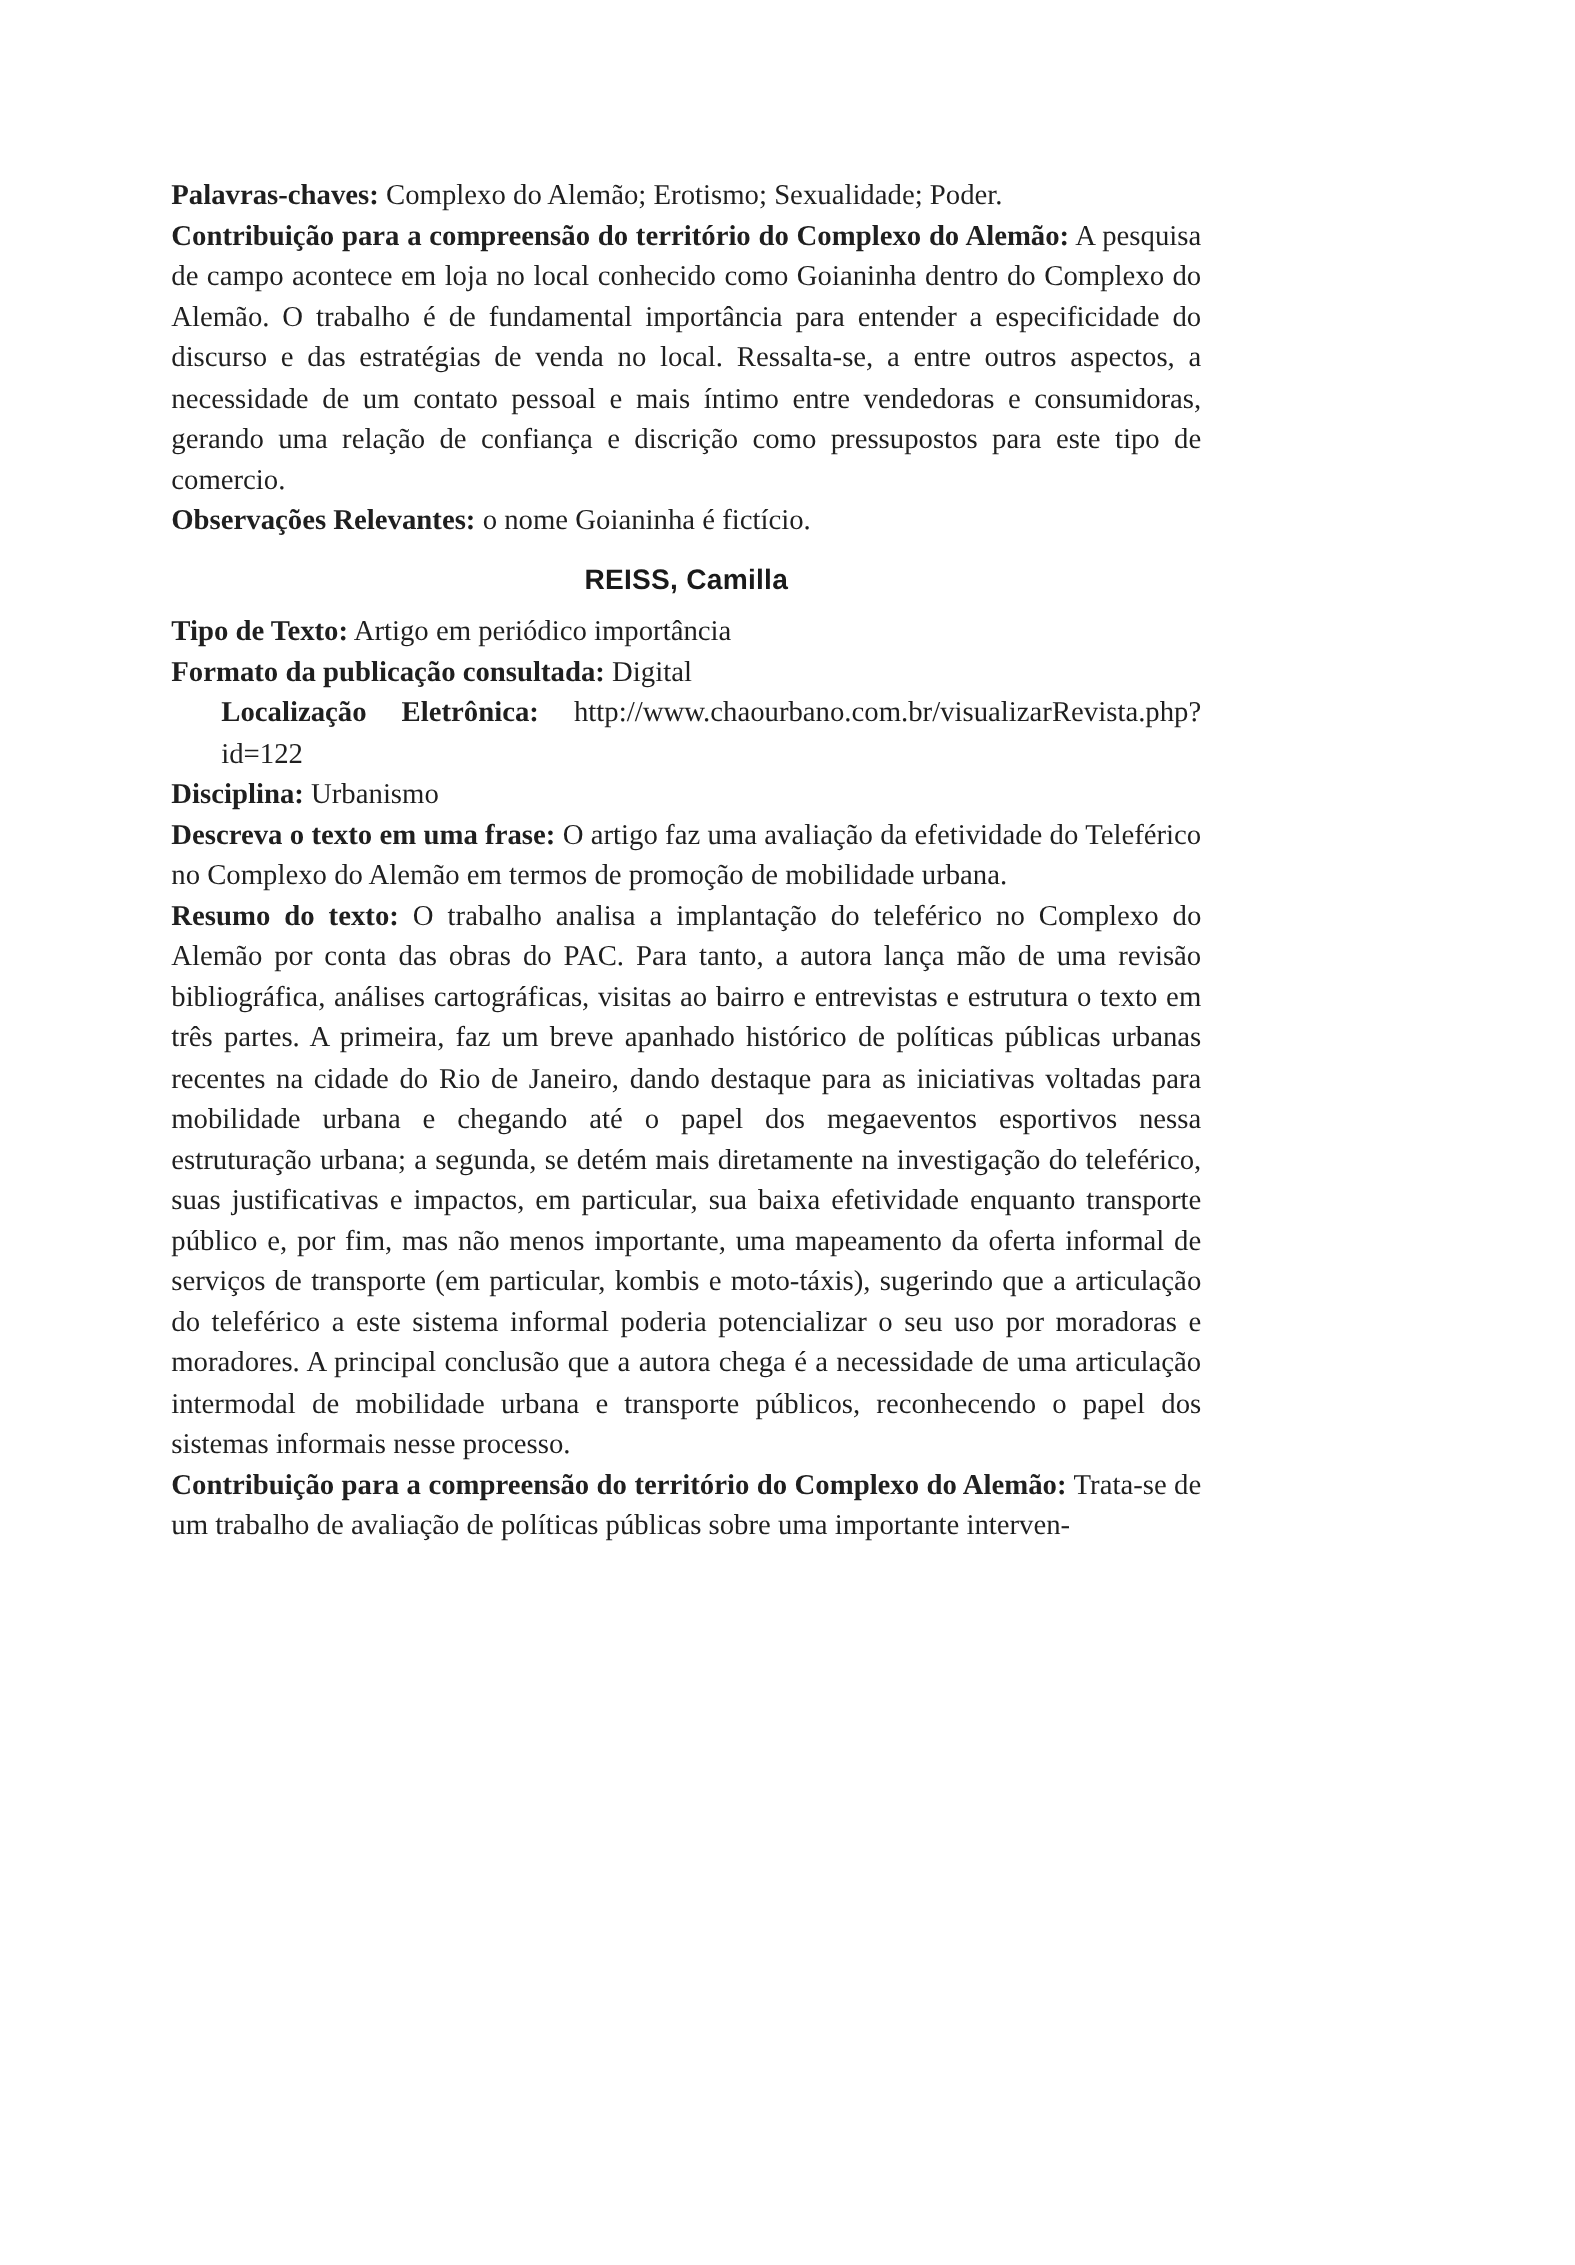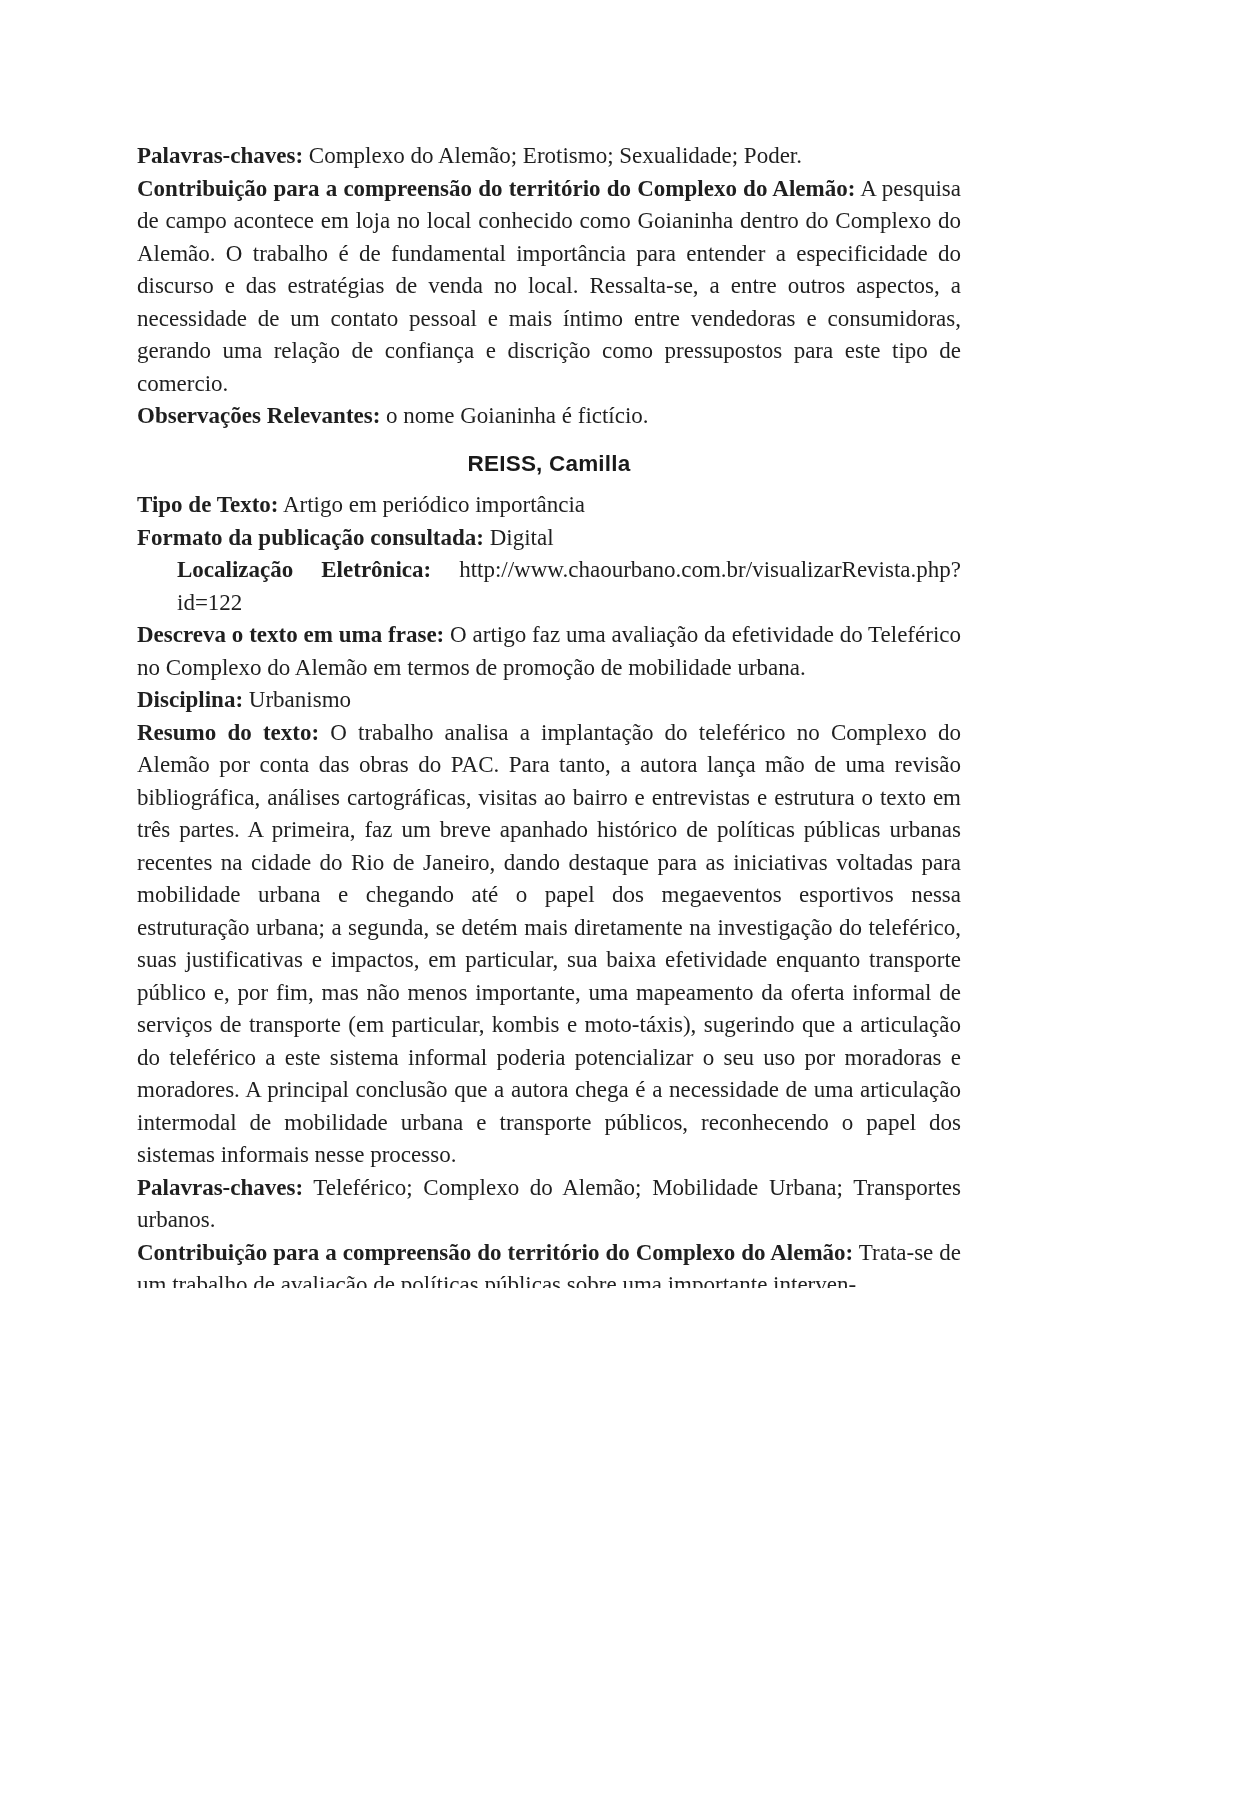--- a/index.html
+++ b/index.html
@@ -85,27 +85,26 @@
 
     <h2 class="author-heading">REISS, Camilla</h2>
 
     <p class="para"><strong class="label">Tipo de Texto:</strong><span class="value"> Artigo em periódico importância</span></p>
 
 
     <p class="para"><strong class="label">Formato da publicação consultada:</strong><span class="value"> Digital</span></p>
 
     <p class="para breakable"><strong class="label">Localização Eletrônica:</strong><span class="value"> http://www.chaourbano.com.br/visualizarRevista.php?id=122</span></p>
 
+    <p class="para"><strong class="label">Disciplina:</strong><span class="value"> Urbanismo</span></p>
+
     <p class="para"><strong class="label">Descreva o texto em uma frase:</strong><span class="value"> O artigo faz uma avaliação da efetividade do Teleférico no Complexo do Alemão em termos de promoção de mobilidade urbana.</span></p>
-
-    <p class="para"><strong class="label">Disciplina:</strong><span class="value"> Urbanismo</span></p>
 
     <p class="para"><strong class="label">Resumo do texto:</strong><span class="value"> O trabalho analisa a implantação do teleférico no Complexo do Alemão por conta das obras do PAC. Para tanto, a autora lança mão de uma revisão bibliográfica, análises cartográficas, visitas ao bairro e entrevistas e estrutura o texto em três partes. A primeira, faz um breve apanhado histórico de políticas públicas urbanas recentes na cidade do Rio de Janeiro, dando destaque para as iniciativas voltadas para mobilidade urbana e chegando até o papel dos megaeventos esportivos nessa estruturação urbana; a segunda, se detém mais diretamente na investigação do teleférico, suas justificativas e impactos, em particular, sua baixa efetividade enquanto transporte público e, por fim, mas não menos importante, uma mapeamento da oferta informal de serviços de transporte (em particular, kombis e moto-táxis), sugerindo que a articulação do teleférico a este sistema informal poderia potencializar o seu uso por moradoras e moradores. A principal conclusão que a autora chega é a necessidade de uma articulação intermodal de mobilidade urbana e transporte públicos, reconhecendo o papel dos sistemas informais nesse processo.</span></p>
 
-    <p class="para"><strong class="label">Palavras-chaves:</strong><span class="value"> Teleférico; Complexo do Alemão; Mobilidade Urbana; Transportes urbanos.</span></p>
 
     <p class="para"><strong class="label">Contribuição para a compreensão do território do Complexo do Alemão:</strong><span class="value"> Trata-se de um trabalho de avaliação de políticas públicas sobre uma importante interven-</span></p>
 
   </main>
 
   <footer class="footer">
     <span class="folio">154</span>
     <span class="footer-sep">|</span>
   </footer>
 

